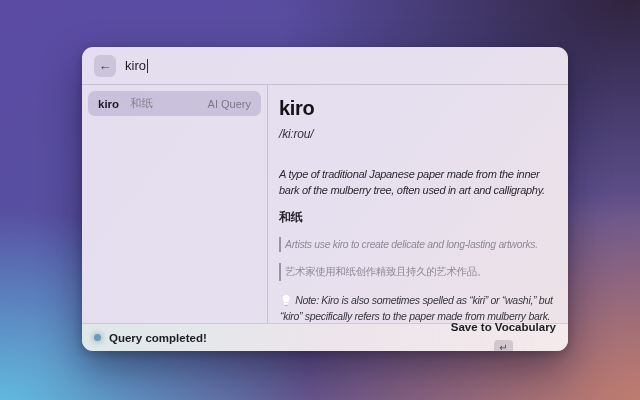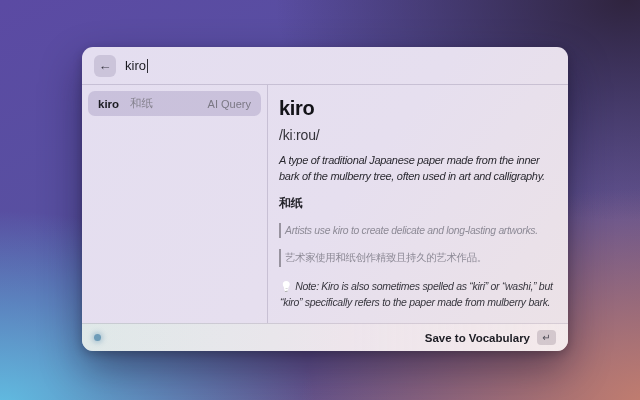--- a/index.html
+++ b/index.html
@@ -43,40 +43,40 @@
     height:25px;border-radius:7px;background:rgba(158,146,186,0.38);
     display:flex;align-items:center;padding:0 10px;gap:11px;
     font-size:11.5px;
   }
   .item .w{font-weight:700;color:#1c1c22;}
   .item .t{color:#85828e;}
   .item .badge{margin-left:auto;color:#7b7884;font-size:11px;}
   .vdiv{width:1px;background:rgba(122,112,142,0.28);flex:none;}
   .content{flex:1;padding:12px 8px 0 11px;min-width:0;letter-spacing:-0.2px;}
   .content h1{margin:0 0 7px 0;font-size:20px;font-weight:700;color:#131318;letter-spacing:-0.3px;}
-  .pron{font-size:14px;font-weight:500;color:#33323a;margin:0 0 10px 0;}
+  .pron{font-style:italic;font-size:12px;font-weight:500;color:#33323a;margin:0 0 26px 0;}
   .def{font-style:italic;font-size:11px;letter-spacing:-0.3px;line-height:1.45;color:#2b2a31;margin:0 0 10px 0;max-width:280px;}
   .zh-head{font-size:12px;font-weight:700;color:#232229;margin:0 0 11px 0;}
   blockquote.q{
     margin:0 0 11px 0;border-left:2px solid #98939f;
     padding:2px 0 2px 4px;font-size:10.4px;letter-spacing:-0.3px;
     color:#8d8a96;white-space:nowrap;overflow:hidden;
   }
   blockquote.q.en{font-style:italic;}
   .note{font-style:italic;font-size:10.5px;letter-spacing:-0.3px;line-height:1.55;color:#38373f;margin:4px 0 0 1px;max-width:284px;}
   .bulb{font-style:normal;font-size:10px;margin-right:3px;filter:grayscale(1) brightness(1.6);}
   
   .footer{
     height:27px;flex:none;display:flex;align-items:center;padding:0 12px;gap:8px;
     border-top:1px solid rgba(126,116,142,0.25);
     background:linear-gradient(90deg,rgba(218,240,226,0.55) 0%,rgba(242,233,236,0.55) 55%,rgba(248,238,238,0.65) 100%);
   }
   .dot{width:7px;height:7px;border-radius:50%;background:#6e9cb8;box-shadow:0 0 5px 2px rgba(110,156,184,0.45);flex:none;}
   .status{font-size:11.5px;font-weight:700;color:#1d1d24;}
-  .action{margin-left:auto;display:flex;align-items:center;gap:7px;font-size:11.5px;font-weight:700;color:#1d1d24;cursor:default;}
+  .action{margin-left:auto;display:flex;align-items:center;gap:7px;font-size:11.5px;font-weight:700;color:#1d1d24;cursor:default;flex-direction:column;}
   .action kbd{
     width:19px;height:15px;border-radius:4px;background:rgba(140,124,136,0.30);
     color:#4c4a54;font-size:10px;display:flex;align-items:center;justify-content:center;
     font-family:"Liberation Sans", sans-serif;font-weight:400;
   }
 </style>
 </head>
 <body>
 
 <div class="bg">
@@ -113,20 +113,21 @@
         <blockquote class="q en">Artists use kiro to create delicate and long-lasting artworks.</blockquote>
         <blockquote class="q">艺术家使用和纸创作精致且持久的艺术作品。</blockquote>
         <p class="note">
           <span class="bulb">💡</span><span>Note: Kiro is also sometimes spelled as “kiri” or “washi,” but “kiro” specifically refers to the paper made from mulberry bark.</span>
         </p>
       </main>
     </div>
 
     <div class="footer">
       <span class="dot"></span>
+      <span class="status">Query completed!</span>
       <div class="action">
         <span>Save to Vocabulary</span>
         <kbd>↵</kbd>
       </div>
     </div>
 
   </div>
 </div>
 
 </body></html>

